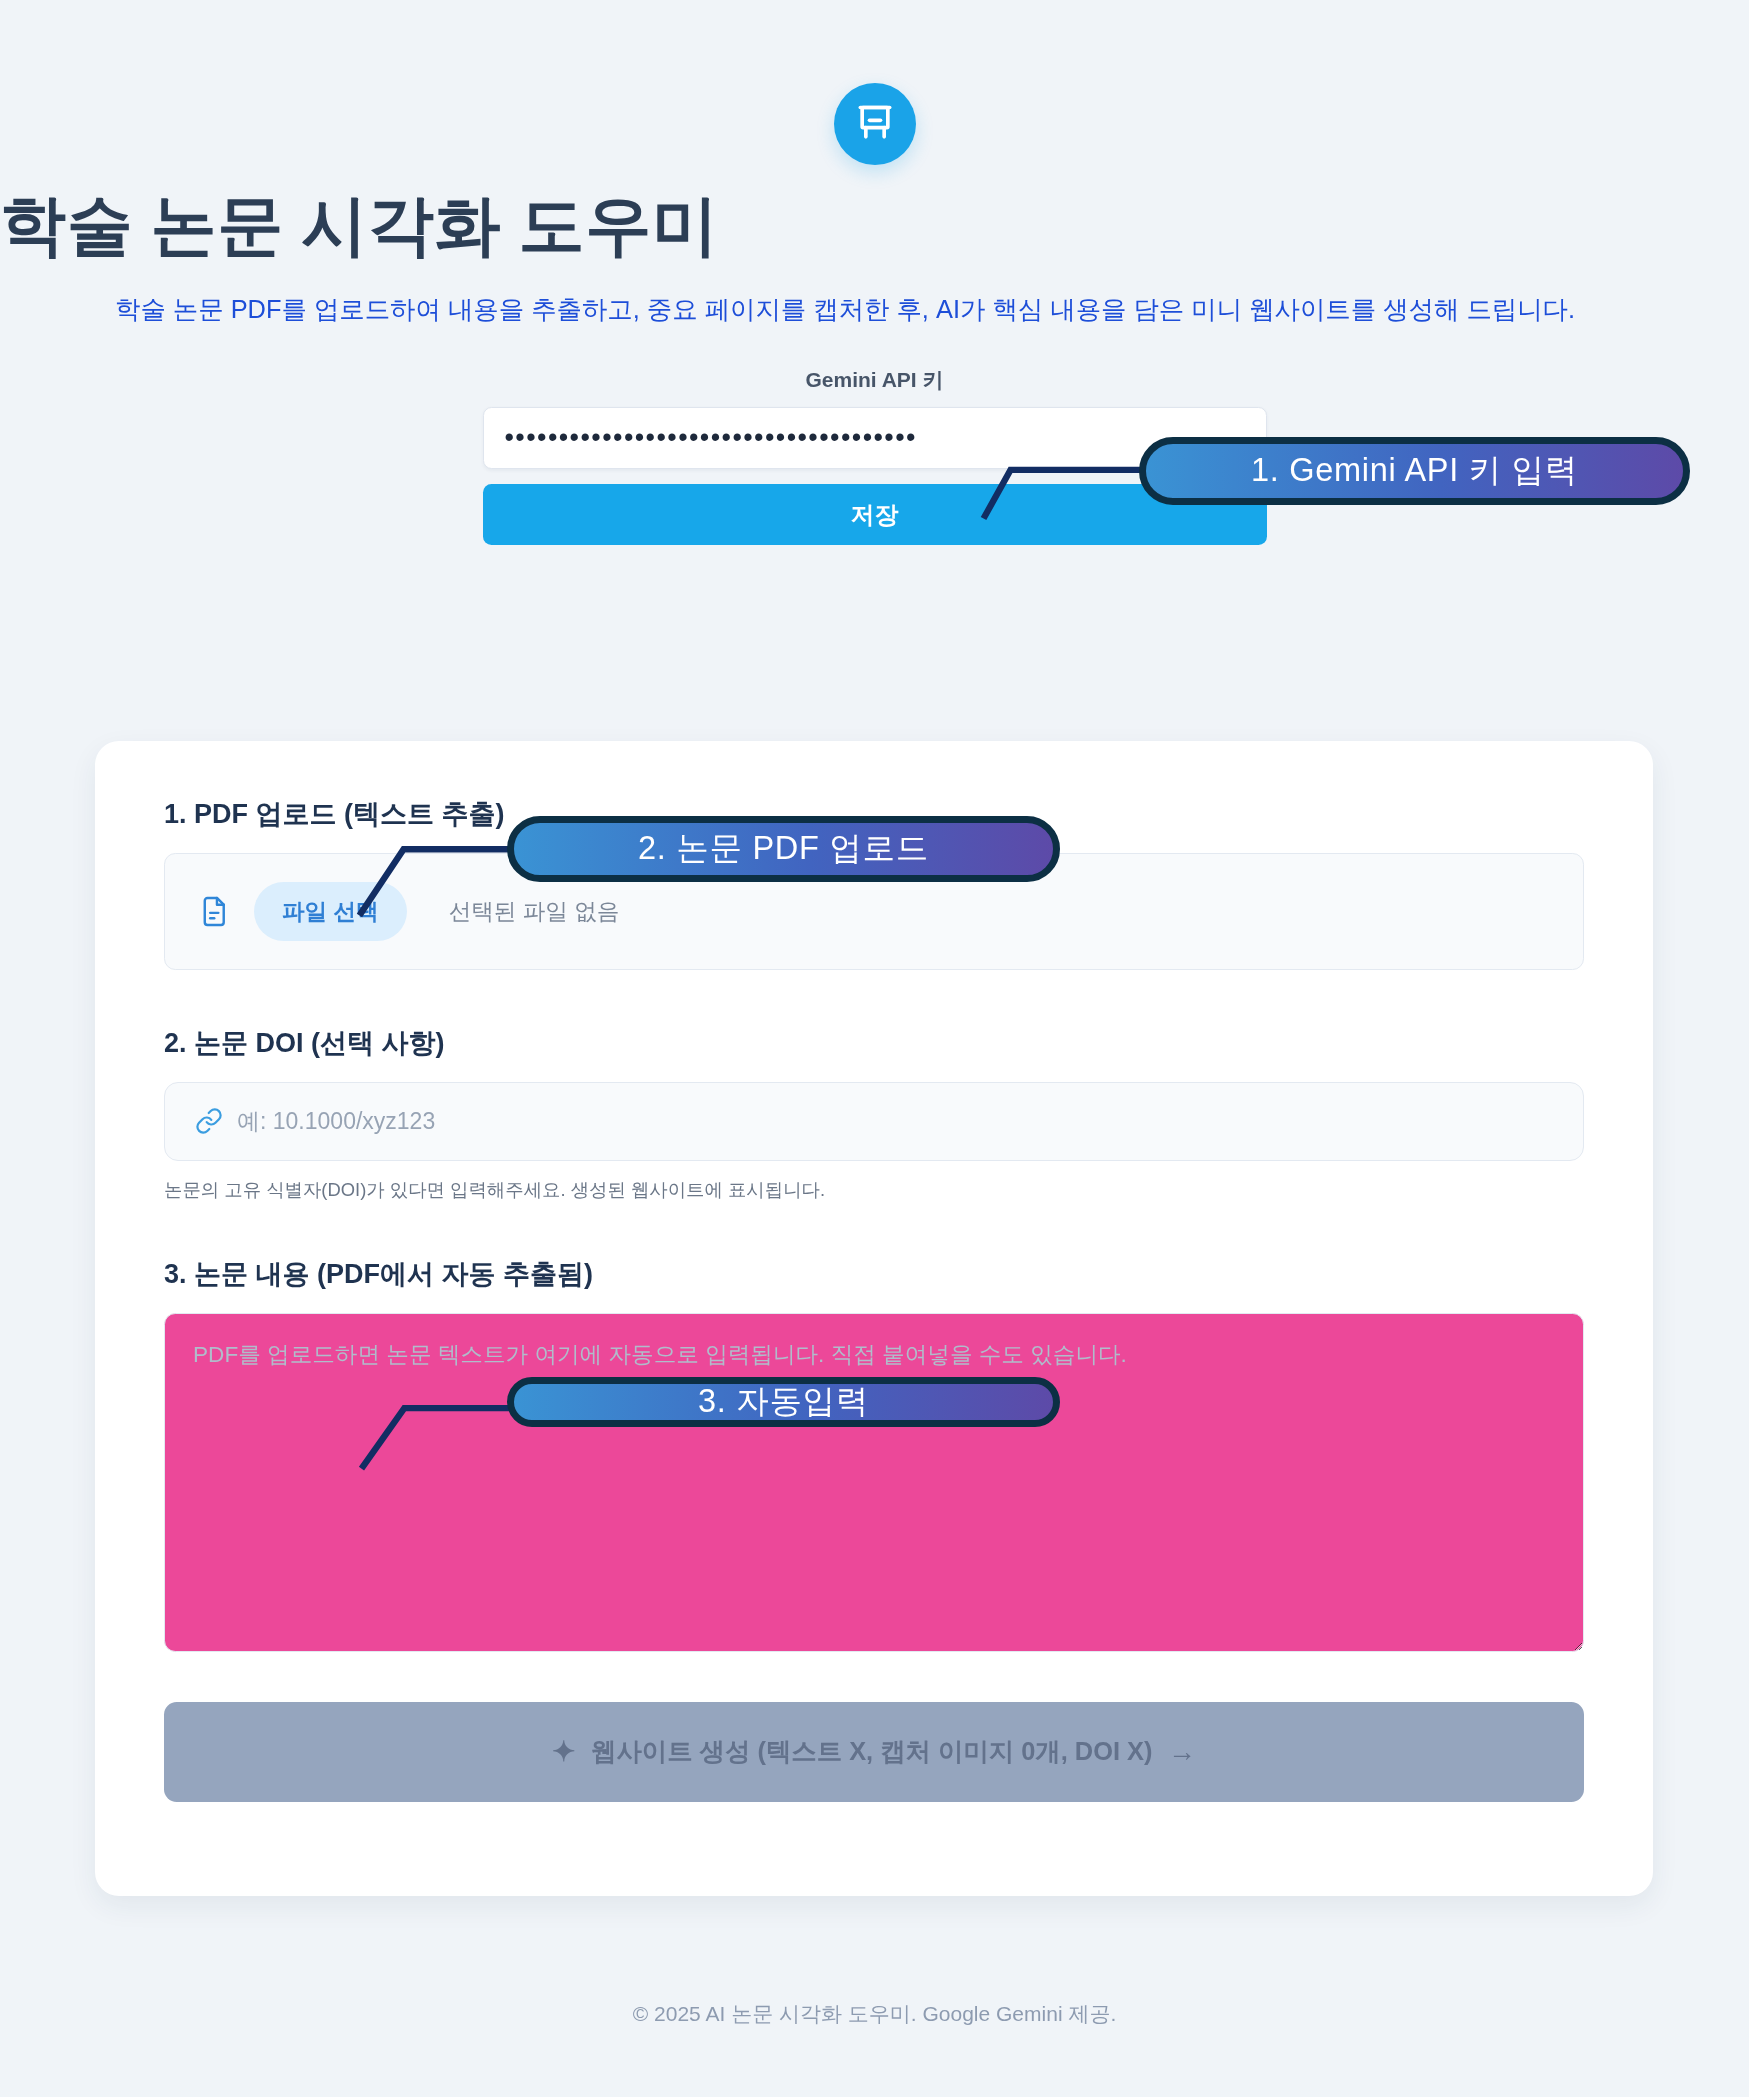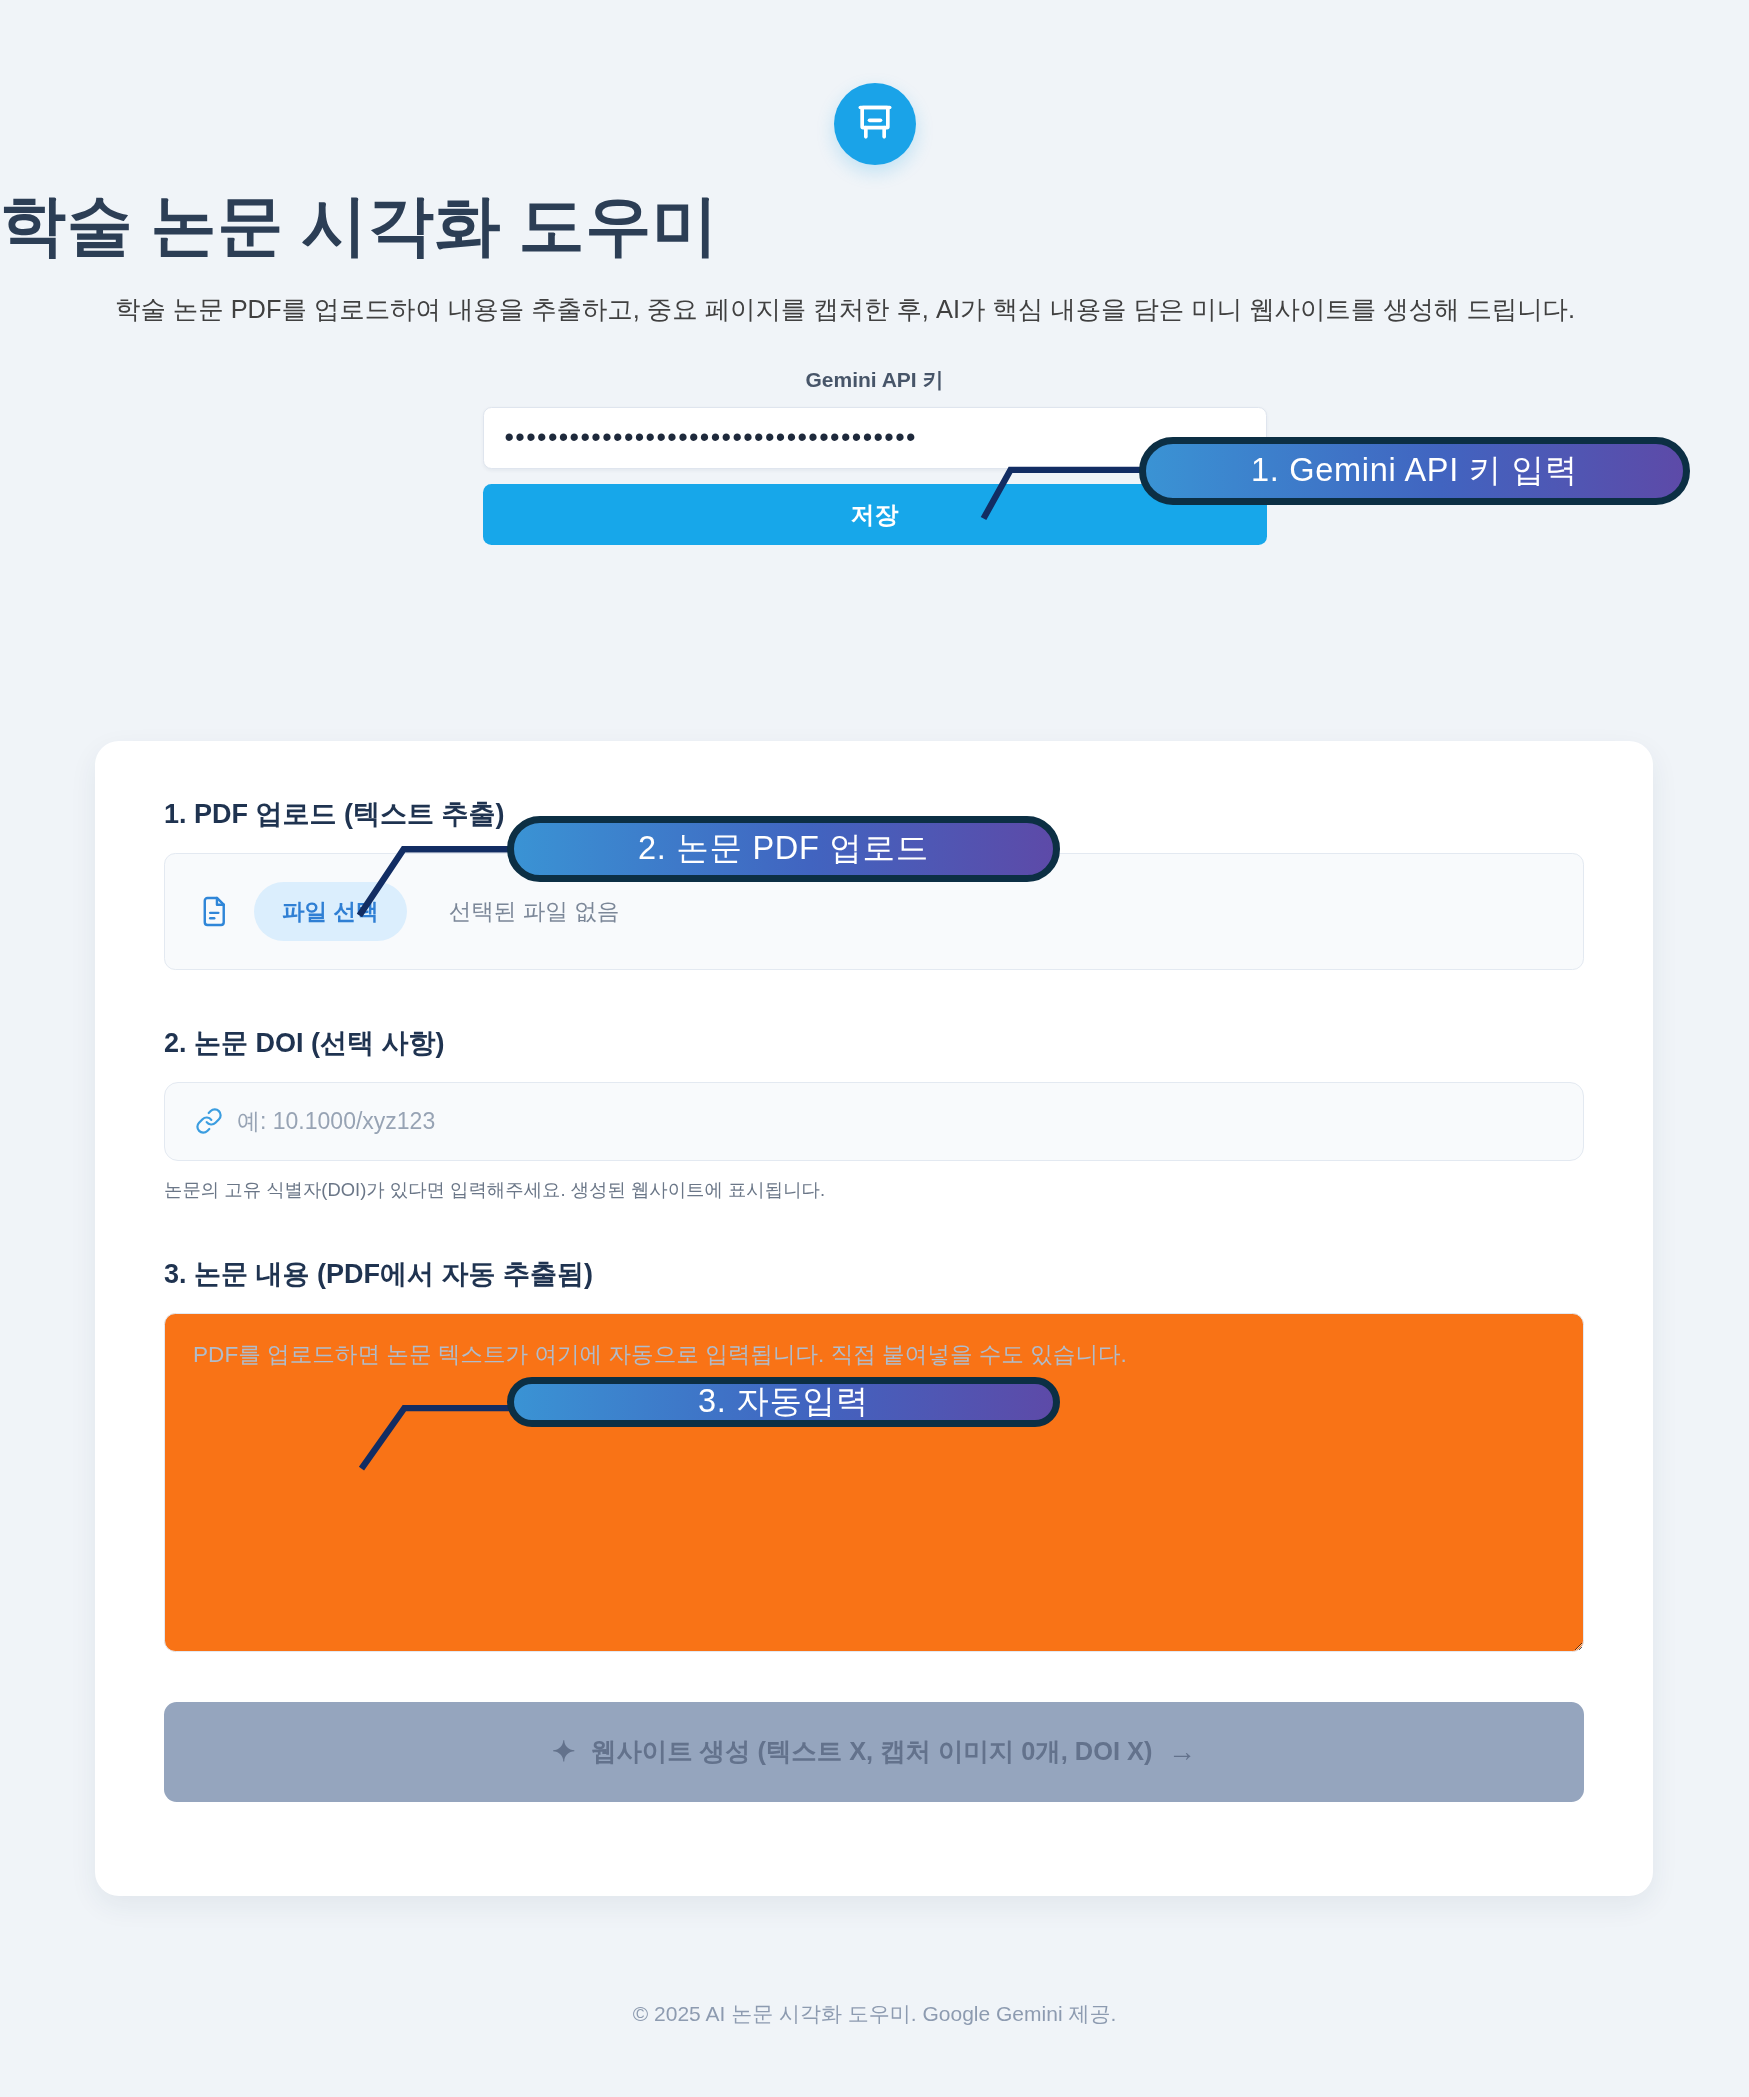--- a/index.html
+++ b/index.html
@@ -44,21 +44,21 @@
     line-height: 1.08;
     font-weight: 700;
     letter-spacing: 0.7px;
     color: #2c3e55;
     margin: 25.4px 0 0 0;
     font-family: "Liberation Serif", "DejaVu Serif", serif;
   }
   .app-subtitle {
     font-size: 25.4px;
     line-height: 1.55;
-    color: #404040;
+    color: #1d4ed8;
     max-width: 1519px;
     margin: 28px auto 0 auto;
     font-weight: 400;
   }
 
   
   .apikey-block {
     width: 784px;
     margin: 37px auto 0 auto;
     text-align: center;
@@ -175,21 +175,21 @@
     color: #6a7687;
     margin-top: 15.5px;
   }
 
   
   .content-textarea {
     width: 100%;
     height: 339px;
     border: 0.7px solid #e3e9f1;
     border-radius: 11.3px;
-    background: #f97316;
+    background: #ec4899;
     resize: vertical;
     font-size: 22.6px;
     color: #1e293b;
     padding: 24px 28px;
     outline: none;
     font-family: "Liberation Sans", sans-serif;
     line-height: 1.5;
   }
   .content-textarea::placeholder { color: #b0bccb; }
 

